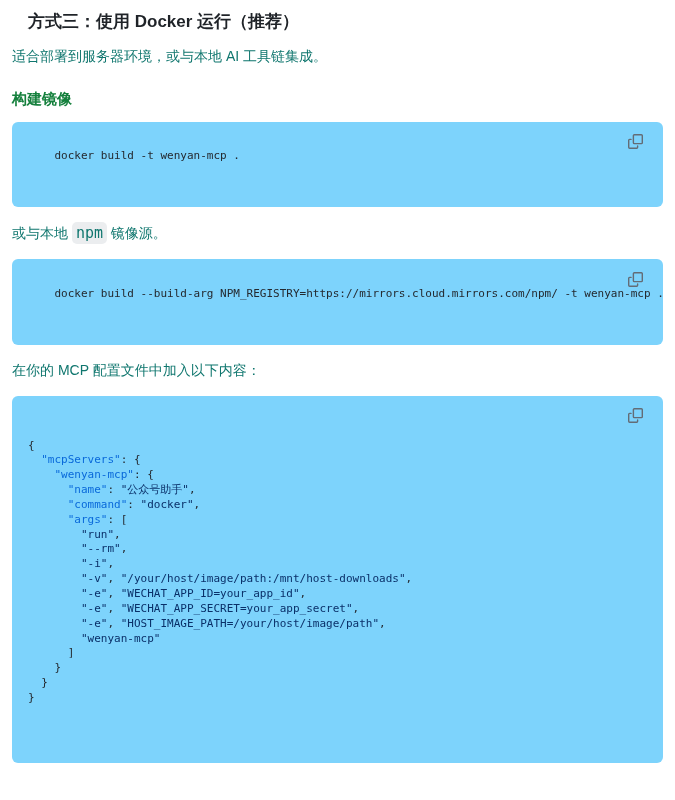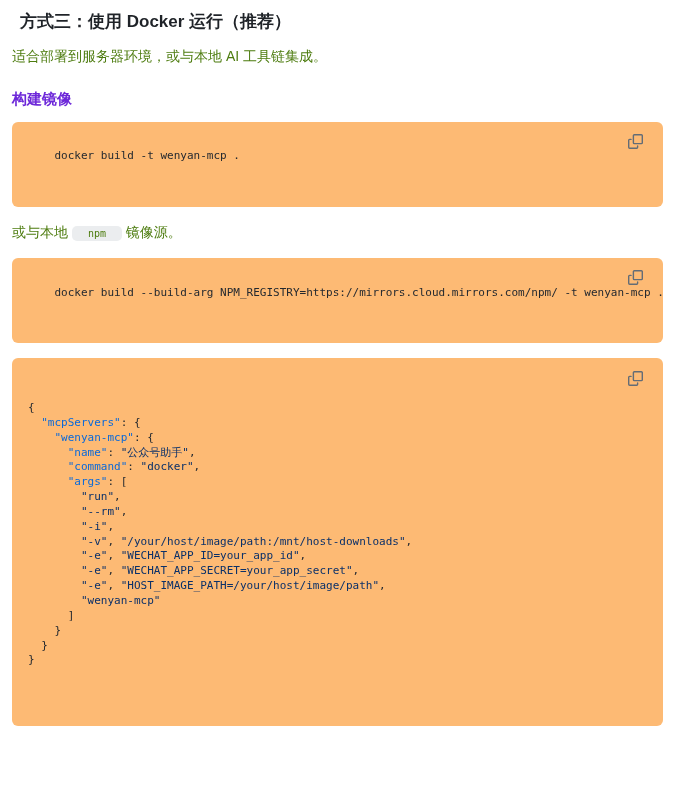--- a/index.html
+++ b/index.html
@@ -7,33 +7,33 @@
   body {
     width: 675px; height: 800px; overflow: hidden;
     background: #ffffff;
     font-family: "Liberation Sans", "DejaVu Sans", sans-serif;
     color: #1f2328;
   }
   .page { padding: 11px 12px 0 12px; }
 
   h3.sec-title {
     font-size: 17px; font-weight: 700; line-height: 1.3;
-    margin: 0 0 13px 8px; color: #1f2328;
+    margin: 0 0 13px 16px; color: #1f2328;
   }
   h4.sub-title {
     font-size: 15px; font-weight: 700; line-height: 1.3;
-    margin: 22px 0 13px 0; color: #6d28d9;
+    margin: 22px 0 13px 0; color: #15803d;
   }
   p.para {
-    font-size: 14px; line-height: 1.5; margin: 8px 0 15px 0; color: #4d7c0f;
+    font-size: 14px; line-height: 1.5; margin: 8px 0 15px 0; color: #0f766e;
   }
 
   .codeblock {
     position: relative;
-    background: #fdba74;
+    background: #7dd3fc;
     border-radius: 6px;
     padding: 13px 40px 13px 16px;
     margin: 0 0 15px 0;
     font-family: "DejaVu Sans Mono", "Liberation Mono", monospace;
     font-size: 11px;
     line-height: 1.35;
     color: #24292f;
     white-space: pre;
     overflow: hidden;
   }
@@ -48,23 +48,23 @@
   }
   .copy-btn svg { display: block; }
 
   .tok-k { color: #0969da; }
   .tok-s { color: #0a3069; }
   .tok-p { color: #24292f; }
   .tok-t { }
 
   code.inline-code {
     font-family: "DejaVu Sans Mono", "Liberation Mono", monospace;
-    font-size: 10px;
+    font-size: 15px;
     background: rgba(175,184,193,0.25);
-    padding: 2px 16px;
+    padding: 2px 4px;
     border-radius: 5px;
     color: inherit;
     white-space: nowrap;
   }
 </style>
 </head>
 <body>
 
 <div class="page">
 
@@ -94,20 +94,21 @@
       <span>
         <svg viewBox="0 0 16 16" width="15" height="15" fill="currentColor" aria-hidden="true">
             <path d="M0 6.75C0 5.784.784 5 1.75 5h1.5a.75.75 0 0 1 0 1.5h-1.5a.25.25 0 0 0-.25.25v7.5c0 .138.112.25.25.25h7.5a.25.25 0 0 0 .25-.25v-1.5a.75.75 0 0 1 1.5 0v1.5A1.75 1.75 0 0 1 9.25 16h-7.5A1.75 1.75 0 0 1 0 14.25Z"></path>
             <path d="M5 1.75C5 .784 5.784 0 6.75 0h7.5C15.216 0 16 .784 16 1.75v7.5A1.75 1.75 0 0 1 14.25 11h-7.5A1.75 1.75 0 0 1 5 9.25Zm1.75-.25a.25.25 0 0 0-.25.25v7.5c0 .138.112.25.25.25h7.5a.25.25 0 0 0 .25-.25v-7.5a.25.25 0 0 0-.25-.25Z"></path>
           </svg>
       </span>
     </button>
   </div>
 
 
+  <p class="para">在你的 MCP 配置文件中加入以下内容：</p>
 
   <div class="codeblock">
     <div><div class="code-line"><span class="tok-p">{</span></div><div class="code-line"><span class="tok-p">  </span><span class="tok-k">"mcpServers"</span><span class="tok-p">: {</span></div><div class="code-line"><span class="tok-p">    </span><span class="tok-k">"wenyan-mcp"</span><span class="tok-p">: {</span></div><div class="code-line"><span class="tok-p">      </span><span class="tok-k">"name"</span><span class="tok-p">: </span><span class="tok-s">"公众号助手"</span><span class="tok-p">,</span></div><div class="code-line"><span class="tok-p">      </span><span class="tok-k">"command"</span><span class="tok-p">: </span><span class="tok-s">"docker"</span><span class="tok-p">,</span></div><div class="code-line"><span class="tok-p">      </span><span class="tok-k">"args"</span><span class="tok-p">: [</span></div><div class="code-line"><span class="tok-p">        </span><span class="tok-s">"run"</span><span class="tok-p">,</span></div><div class="code-line"><span class="tok-p">        </span><span class="tok-s">"--rm"</span><span class="tok-p">,</span></div><div class="code-line"><span class="tok-p">        </span><span class="tok-s">"-i"</span><span class="tok-p">,</span></div><div class="code-line"><span class="tok-p">        </span><span class="tok-s">"-v"</span><span class="tok-p">, </span><span class="tok-s">"/your/host/image/path:/mnt/host-downloads"</span><span class="tok-p">,</span></div><div class="code-line"><span class="tok-p">        </span><span class="tok-s">"-e"</span><span class="tok-p">, </span><span class="tok-s">"WECHAT_APP_ID=your_app_id"</span><span class="tok-p">,</span></div><div class="code-line"><span class="tok-p">        </span><span class="tok-s">"-e"</span><span class="tok-p">, </span><span class="tok-s">"WECHAT_APP_SECRET=your_app_secret"</span><span class="tok-p">,</span></div><div class="code-line"><span class="tok-p">        </span><span class="tok-s">"-e"</span><span class="tok-p">, </span><span class="tok-s">"HOST_IMAGE_PATH=/your/host/image/path"</span><span class="tok-p">,</span></div><div class="code-line"><span class="tok-p">        </span><span class="tok-s">"wenyan-mcp"</span></div><div class="code-line"><span class="tok-p">      ]</span></div><div class="code-line"><span class="tok-p">    }</span></div><div class="code-line"><span class="tok-p">  }</span></div><div class="code-line"><span class="tok-p">}</span></div></div>
     <button class="copy-btn">
       <span>
         <svg viewBox="0 0 16 16" width="15" height="15" fill="currentColor" aria-hidden="true">
             <path d="M0 6.75C0 5.784.784 5 1.75 5h1.5a.75.75 0 0 1 0 1.5h-1.5a.25.25 0 0 0-.25.25v7.5c0 .138.112.25.25.25h7.5a.25.25 0 0 0 .25-.25v-1.5a.75.75 0 0 1 1.5 0v1.5A1.75 1.75 0 0 1 9.25 16h-7.5A1.75 1.75 0 0 1 0 14.25Z"></path>
             <path d="M5 1.75C5 .784 5.784 0 6.75 0h7.5C15.216 0 16 .784 16 1.75v7.5A1.75 1.75 0 0 1 14.25 11h-7.5A1.75 1.75 0 0 1 5 9.25Zm1.75-.25a.25.25 0 0 0-.25.25v7.5c0 .138.112.25.25.25h7.5a.25.25 0 0 0 .25-.25v-7.5a.25.25 0 0 0-.25-.25Z"></path>
           </svg>
       </span>

